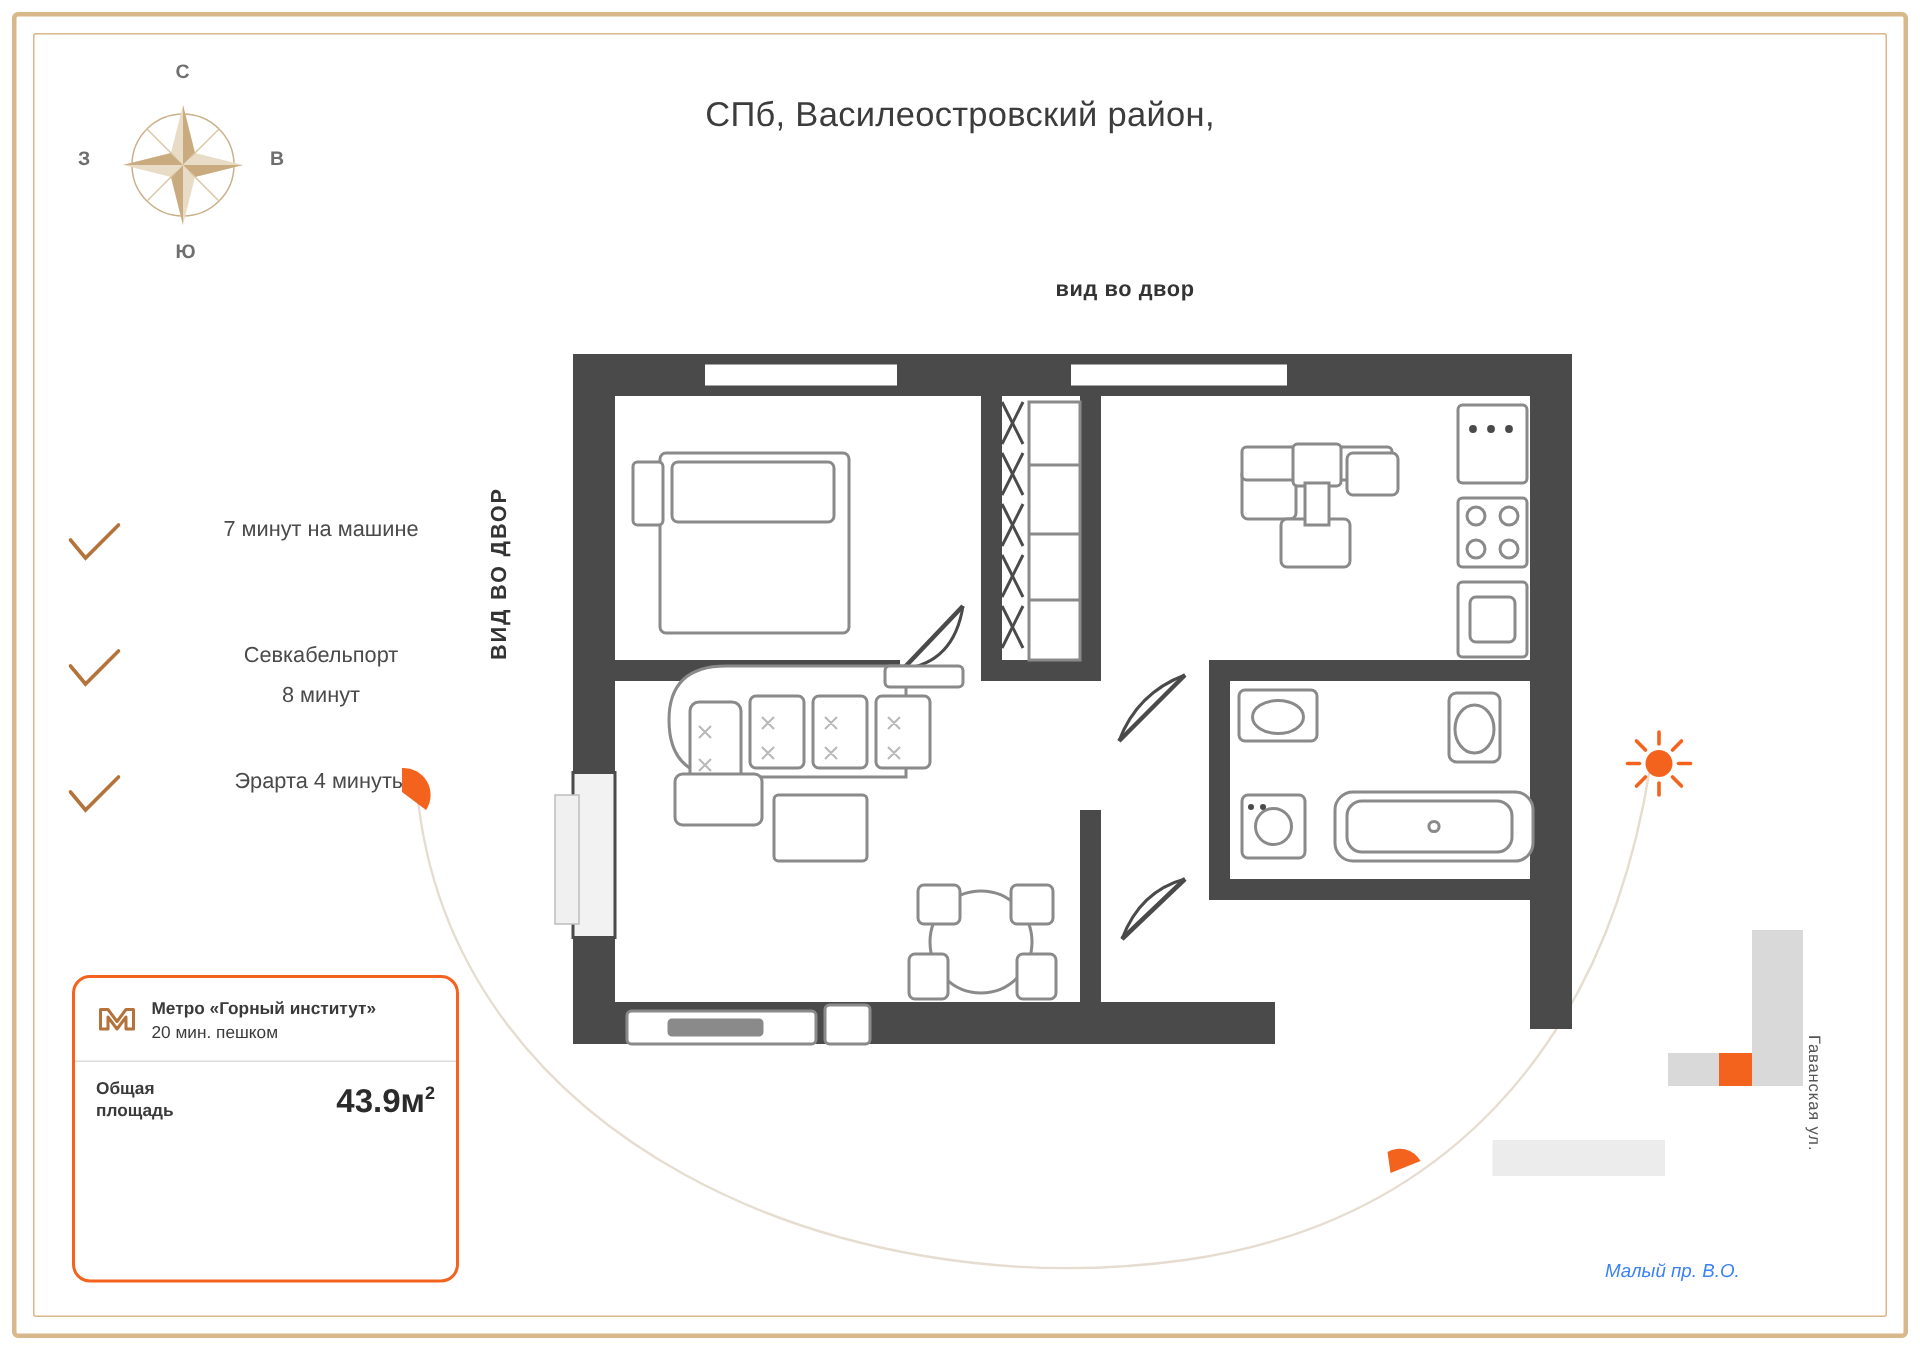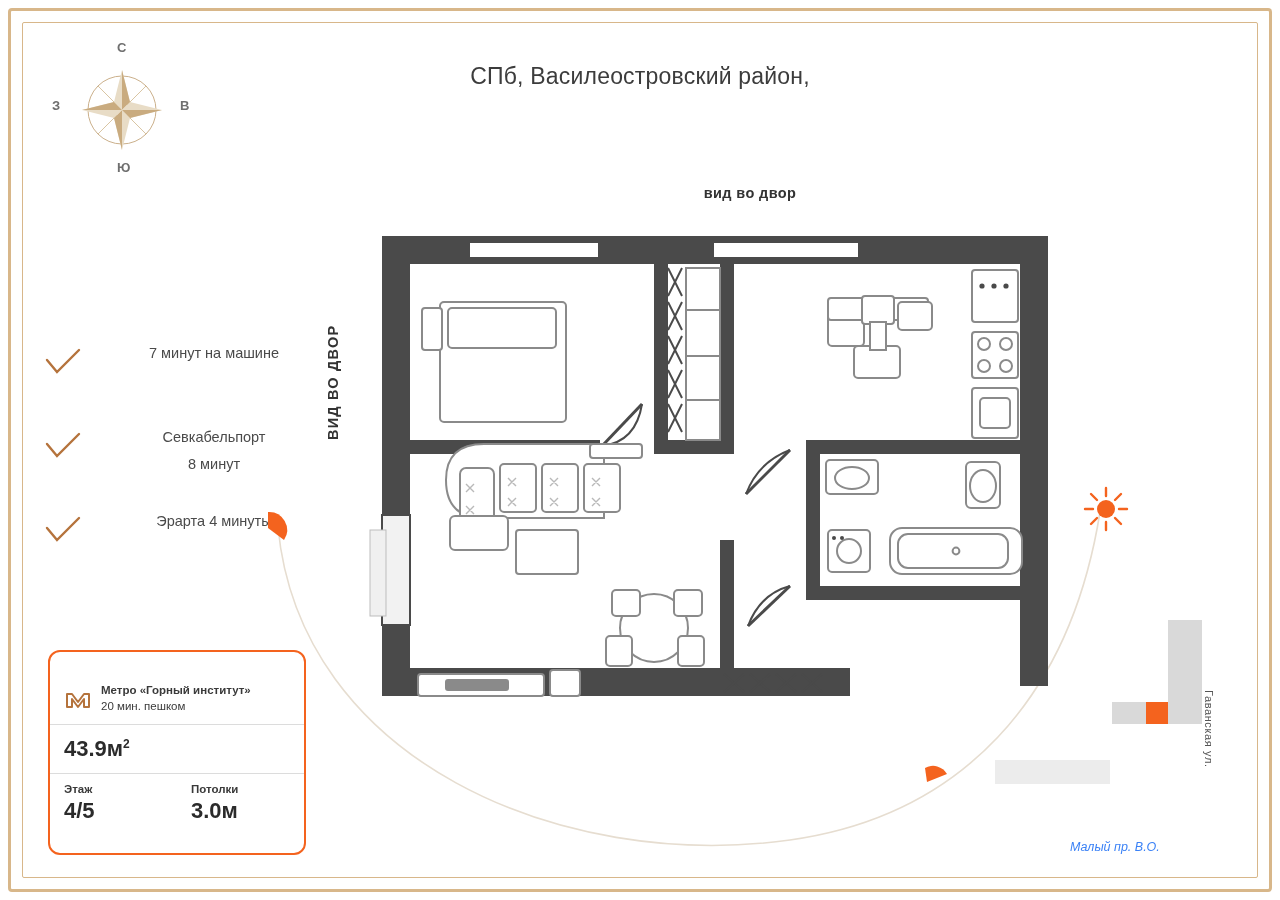--- a/index.html
+++ b/index.html
@@ -60,21 +60,21 @@
     margin-left:48px;text-align:center;font-size:14.5px;line-height:27px;color:#4a4a4a;
   }
 
   
   .card{
     position:absolute;left:48px;top:650px;width:258px;height:205px;
     border:2px solid #f4631e;border-radius:12px;background:#fff;
     box-sizing:border-box;
   }
   .card .metro{
-    display:flex;align-items:flex-end;padding:13px 12px 10px 14px;margin-top:17px;
+    display:flex;align-items:flex-start;padding:13px 12px 10px 14px;
   }
   .card .metro .m-ico{width:28px;height:28px;flex:none;margin-right:9px;}
   .card .metro .m-txt{font-size:11.5px;line-height:16px;color:#3a3a3a;}
   .card .metro .m-txt b{display:block;font-weight:bold;}
   .card .row{
     border-top:1px solid #dcdcdc;display:flex;align-items:center;
     padding:11px 14px;
   }
   .card .row .k{font-size:11.5px;line-height:15px;color:#3a3a3a;flex:1;font-weight:bold;}
   .card .row .v{font-size:22px;font-weight:bold;color:#2b2b2b;}
@@ -191,32 +191,26 @@
     <div class="metro">
       <svg class="m-ico" viewBox="0 0 28 28">
         <path d="M3 21 L3 8 L8 8 L14 16 L20 8 L25 8 L25 21 L20 21 L20 13 L14 21 L8 13 L8 21 Z" fill="none" stroke="#b5733c" stroke-width="2" stroke-linejoin="round"></path>
       </svg>
       <div class="m-txt">
         <b>Метро «Горный институт»</b>
         <span>20 мин. пешком</span>
       </div>
     </div>
     <div class="row">
+      <div class="k">
+        <span>Общая</span><br>
+        <span>площадь</span>
+      </div>
       <div class="v">
         <span>43.9м</span><sup>2</sup>
-      </div>
-    </div>
-    <div class="row2">
-      <div class="cell">
-        <div class="k">Этаж</div>
-        <div class="v">4/5</div>
-      </div>
-      <div class="cell">
-        <div class="k">Потолки</div>
-        <div class="v">3.0м</div>
       </div>
     </div>
   </div>
 
   <svg class="deco" viewBox="0 0 1280 900">
     <path d="M278 527 C 300 760, 560 872, 790 840 C 960 816, 1070 700, 1100 512" fill="none" stroke="#e6ddd0" stroke-width="1.6"></path>
     <path d="M268 512 a18 18 0 0 1 16 28 l-16 -12 Z" fill="#f4631e"></path>
     <path d="M925 768 a16 16 0 0 1 22 6 l-20 8 Z" fill="#f4631e"></path>
     <g>
       <circle cx="1106" cy="509" r="9" fill="#f4631e"></circle>

